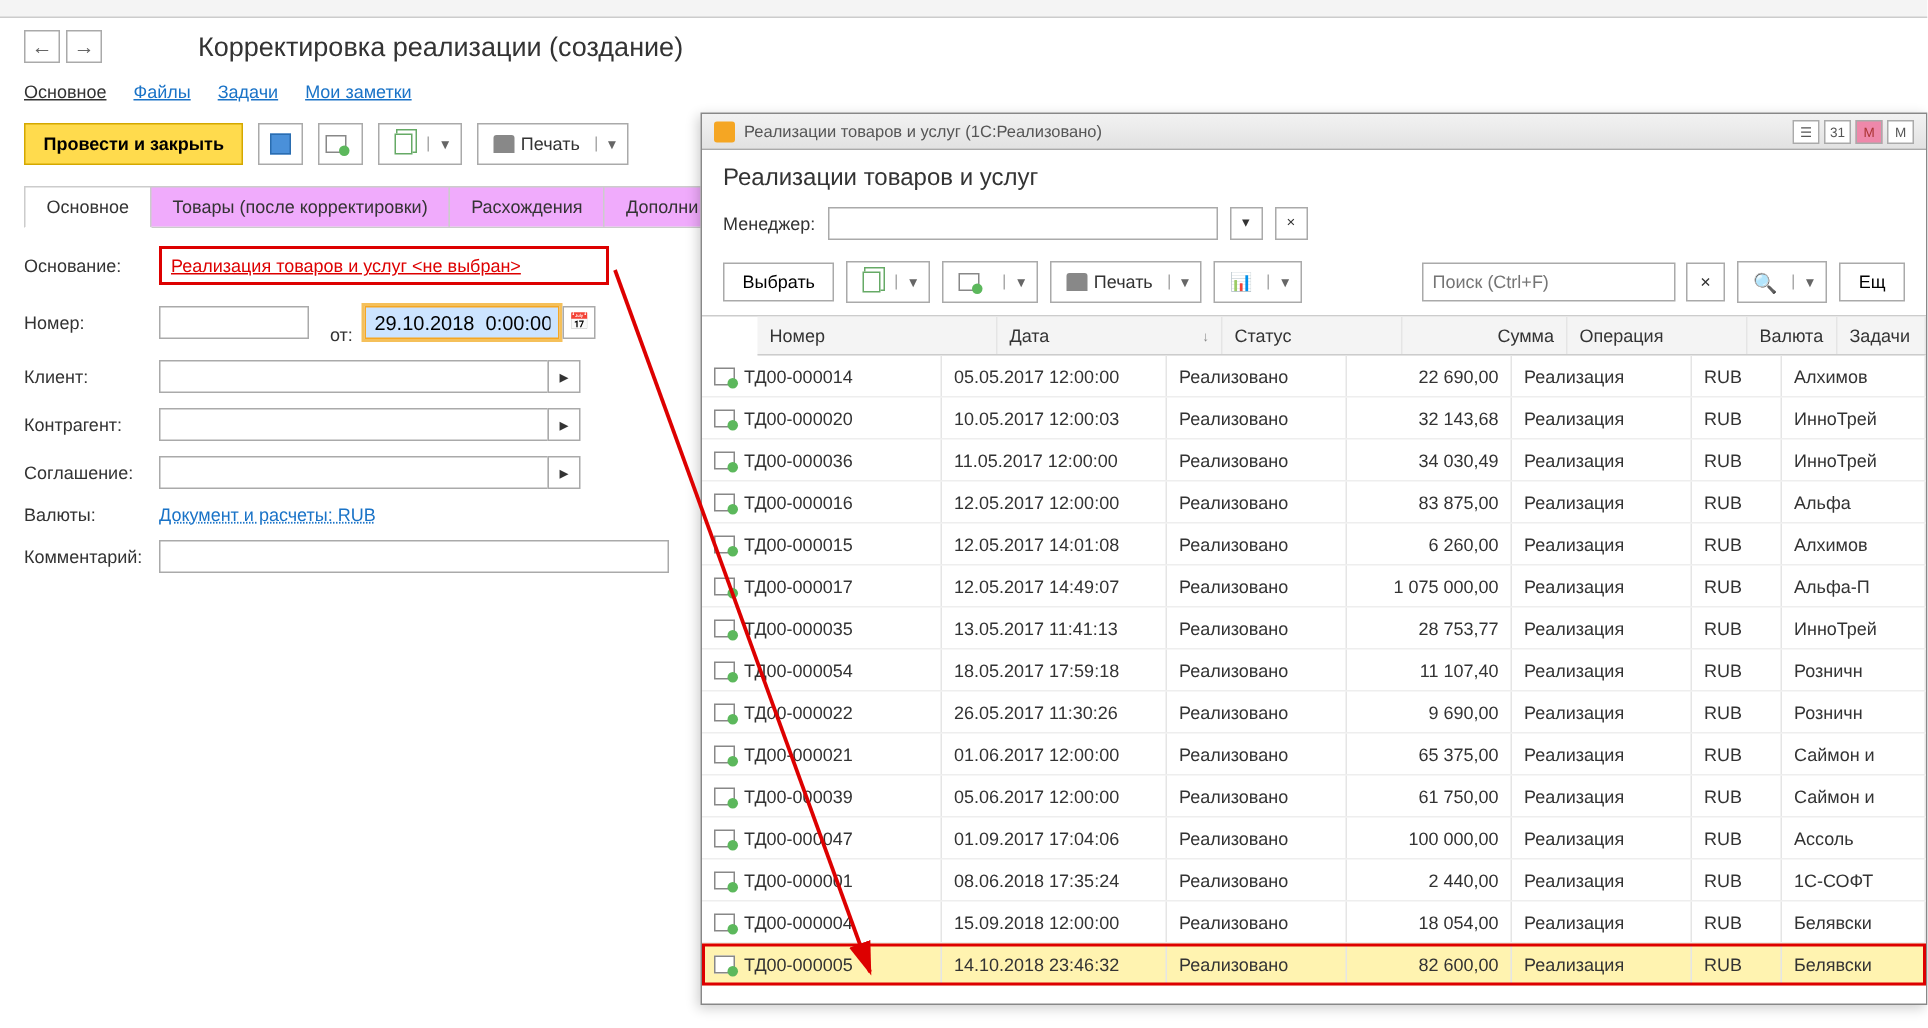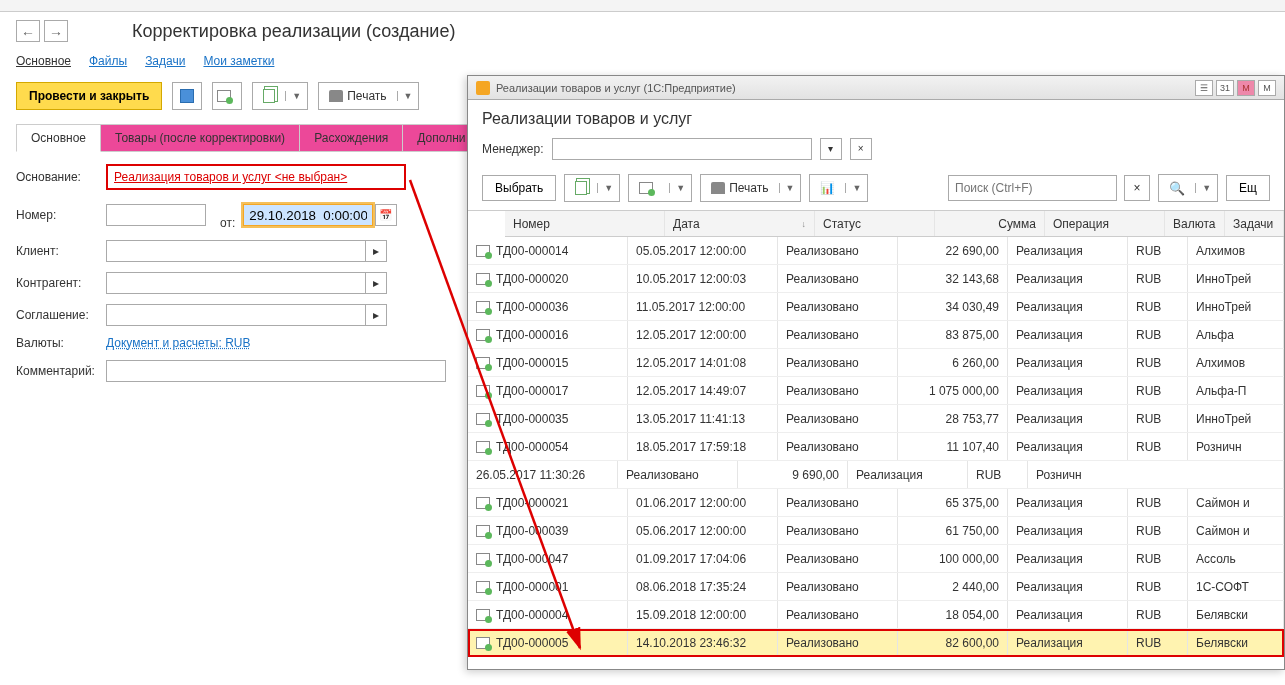--- a/index.html
+++ b/index.html
@@ -18,21 +18,21 @@
   .section-tabs .link { color: #1a73c7; text-decoration: underline; }
   
   .toolbar { display: flex; gap: 10px; padding: 6px 16px; align-items: center; }
   .btn-yellow { background: #ffdb4d; border: 1px solid #d4a800; padding: 6px 12px; font-weight: bold; cursor: pointer; font-size: 12px; }
   .icon-btn { width: 30px; height: 28px; border: 1px solid #aaa; background: #fff; cursor: pointer; display: flex; align-items: center; justify-content: center; }
   .split-btn { display: flex; border: 1px solid #aaa; background: #fff; cursor: pointer; align-items: center; height: 28px; }
   .split-btn .main { padding: 0 10px; display: flex; align-items: center; gap: 4px; }
   .split-btn .caret { border-left: 1px solid #aaa; padding: 0 6px; font-size: 9px; color: #666; }
   
   .form-tabs { display: flex; border-bottom: 1px solid #ccc; margin: 8px 16px 0; }
-  .form-tab { padding: 6px 14px; border: 1px solid #ccc; border-bottom: none; background: #ec4899; margin-right: -1px; cursor: pointer; position: relative; }
+  .form-tab { padding: 6px 14px; border: 1px solid #ccc; border-bottom: none; background: #f0abfc; margin-right: -1px; cursor: pointer; position: relative; }
   .form-tab.active { background: #fff; border-bottom: 1px solid #fff; margin-bottom: -1px; }
   
   .form-body { padding: 12px 16px; }
   .form-row { display: flex; align-items: center; margin-bottom: 10px; }
   .form-label { width: 90px; color: #333; }
   .form-field { border: 1px solid #aaa; height: 22px; padding: 0 5px; background: #fff; }
   .field-basis { width: 300px; border: 2px solid #d00; padding: 4px 6px; }
   .field-basis a { color: #d00; text-decoration: underline; }
   .field-num { width: 100px; }
   .field-date-label { margin: 16px 8px 0 14px; }
@@ -164,21 +164,21 @@
   </div>
   <div class="form-row">
     <div class="form-label">Комментарий:</div>
     <input class="form-field field-comment" style="">
   </div>
 </div>
 
 <div class="sel-window">
   <div class="sel-titlebar">
     <span class="ticon"></span>
-    <span>Реализации товаров и услуг  (1С:Предприятие)</span>
+    <span>Реализации товаров и услуг  (1С:Реализовано)</span>
     <span class="spacer"></span>
     <span class="tbtn">☰</span>
     <span class="tbtn">31</span>
     <span class="tbtn" style="background:#e8a;color:#a33">M</span>
     <span class="tbtn">M</span>
   </div>
   <div class="sel-header">Реализации товаров и услуг</div>
   <div class="sel-filter">
     <span>Менеджер:</span>
     <input class="sel-filter-field" style="">
@@ -301,20 +301,21 @@
         <div class="grid-row">
           <div class="c-num"><span class="doc-ico"></span>ТД00-000054</div>
           <div class="c-date">18.05.2017 17:59:18</div>
           <div class="c-status">Реализовано</div>
           <div class="c-sum">11 107,40</div>
           <div class="c-op">Реализация</div>
           <div class="c-cur">RUB</div>
           <div class="c-client">Розничн</div>
         </div>
         <div class="grid-row">
+          <div class="c-num"><span class="doc-ico"></span>ТД00-000022</div>
           <div class="c-date">26.05.2017 11:30:26</div>
           <div class="c-status">Реализовано</div>
           <div class="c-sum">9 690,00</div>
           <div class="c-op">Реализация</div>
           <div class="c-cur">RUB</div>
           <div class="c-client">Розничн</div>
         </div>
         <div class="grid-row">
           <div class="c-num"><span class="doc-ico"></span>ТД00-000021</div>
           <div class="c-date">01.06.2017 12:00:00</div>

